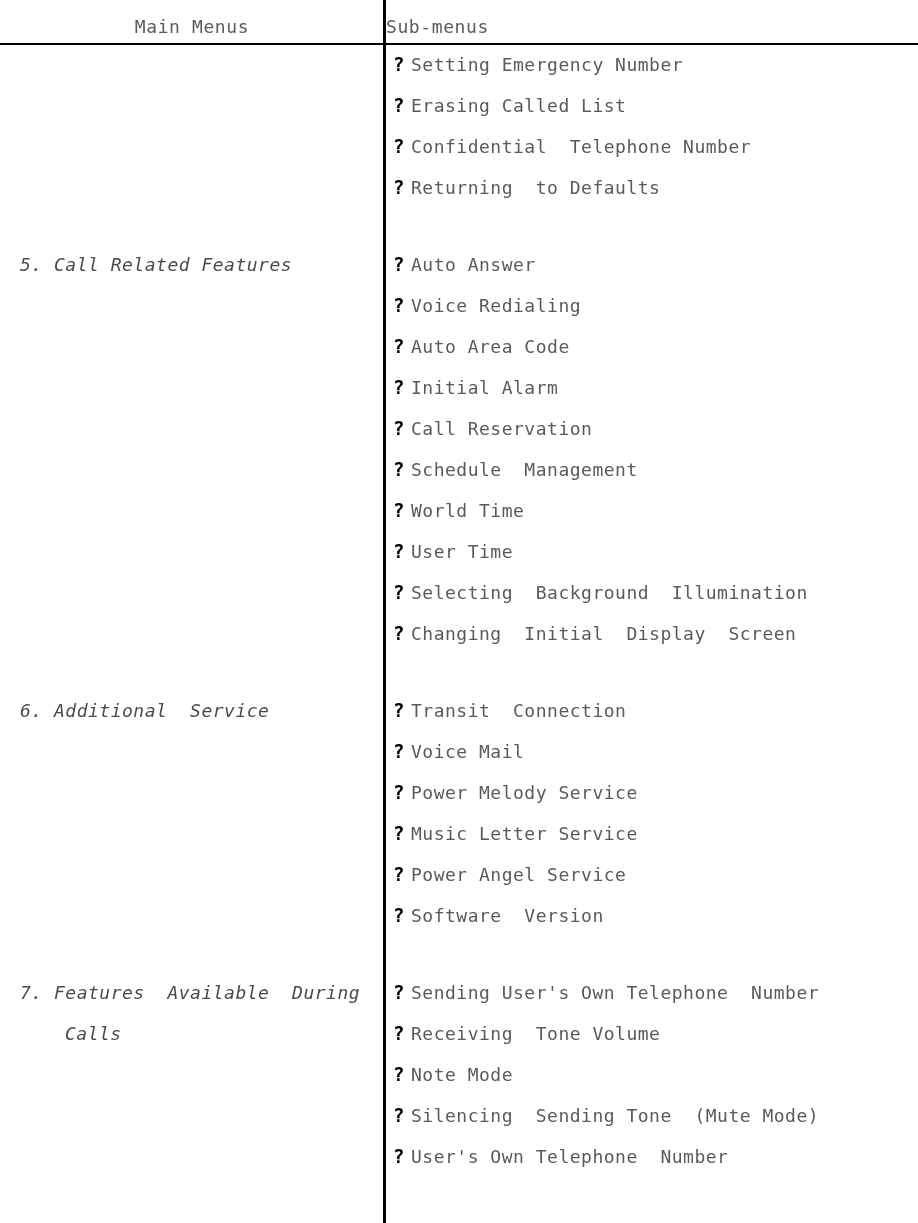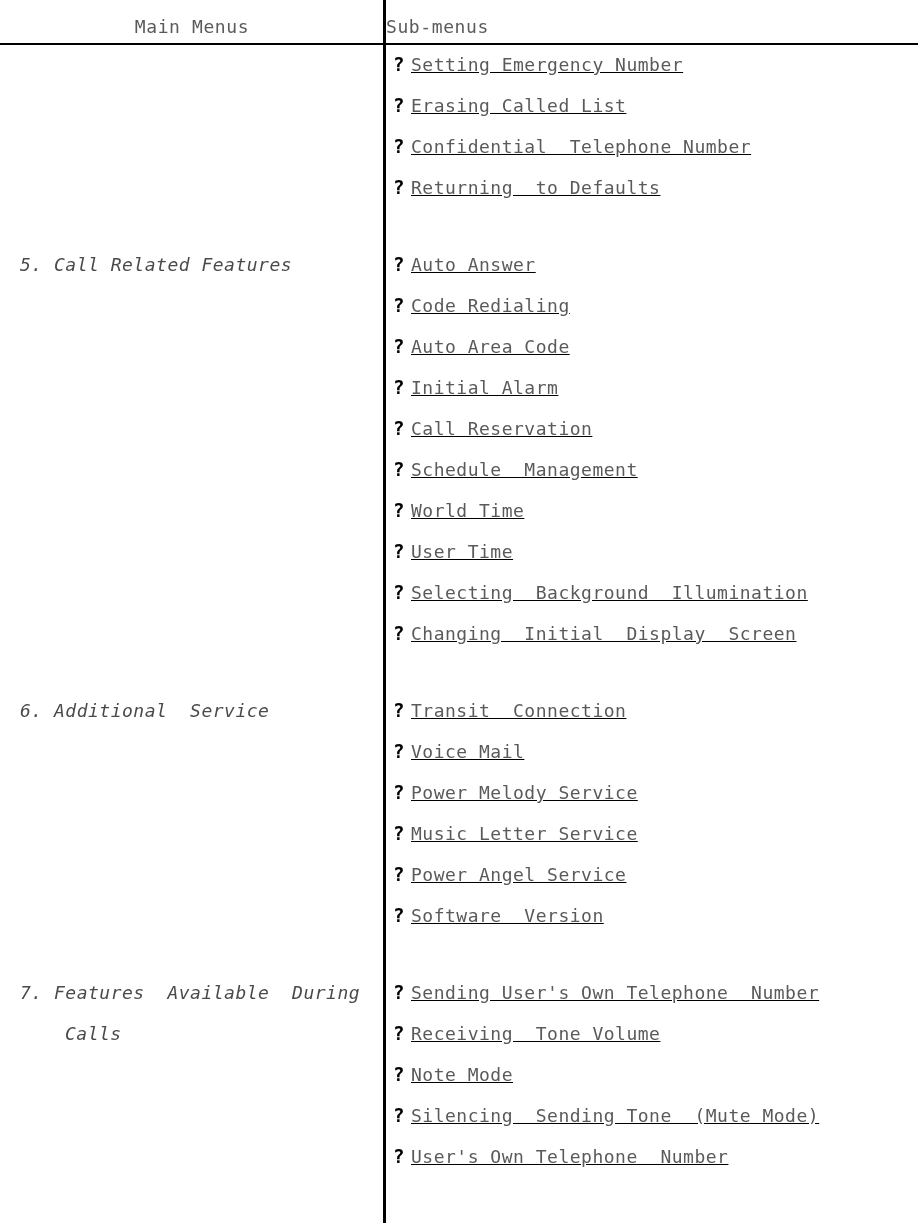--- a/index.html
+++ b/index.html
@@ -91,21 +91,20 @@
     box-sizing: border-box;
     padding-left: 20px;
     padding-top: 0;
     font-style: italic;
   }
 
   .col-sub {
     flex: 1 1 auto;
     box-sizing: border-box;
     padding-left: 10px;
-    text-decoration: underline;
   }
 
   .main-label {
     font-size: 18px;
     line-height: 41px;
     color: #4a4a4a;
     letter-spacing: 0.5px;
     white-space: pre;
   }
   .main-label .cont {
@@ -163,21 +162,21 @@
           </div>
         </div>
       </div>
       <div class="group">
         <div class="group-row">
           <div class="col-main">
             <div class="main-label">5. Call Related Features</div>
           </div>
           <div class="col-sub">
             <div class="sub-item"><span class="bullet">?</span><span class="sub-text">Auto Answer</span></div>
-            <div class="sub-item"><span class="bullet">?</span><span class="sub-text">Code Redialing</span></div>
+            <div class="sub-item"><span class="bullet">?</span><span class="sub-text">Voice Redialing</span></div>
             <div class="sub-item"><span class="bullet">?</span><span class="sub-text">Auto Area Code</span></div>
             <div class="sub-item"><span class="bullet">?</span><span class="sub-text">Initial Alarm</span></div>
             <div class="sub-item"><span class="bullet">?</span><span class="sub-text">Call Reservation</span></div>
             <div class="sub-item"><span class="bullet">?</span><span class="sub-text">Schedule  Management</span></div>
             <div class="sub-item"><span class="bullet">?</span><span class="sub-text">World Time</span></div>
             <div class="sub-item"><span class="bullet">?</span><span class="sub-text">User Time</span></div>
             <div class="sub-item"><span class="bullet">?</span><span class="sub-text">Selecting  Background  Illumination</span></div>
             <div class="sub-item"><span class="bullet">?</span><span class="sub-text">Changing  Initial  Display  Screen</span></div>
           </div>
         </div>

